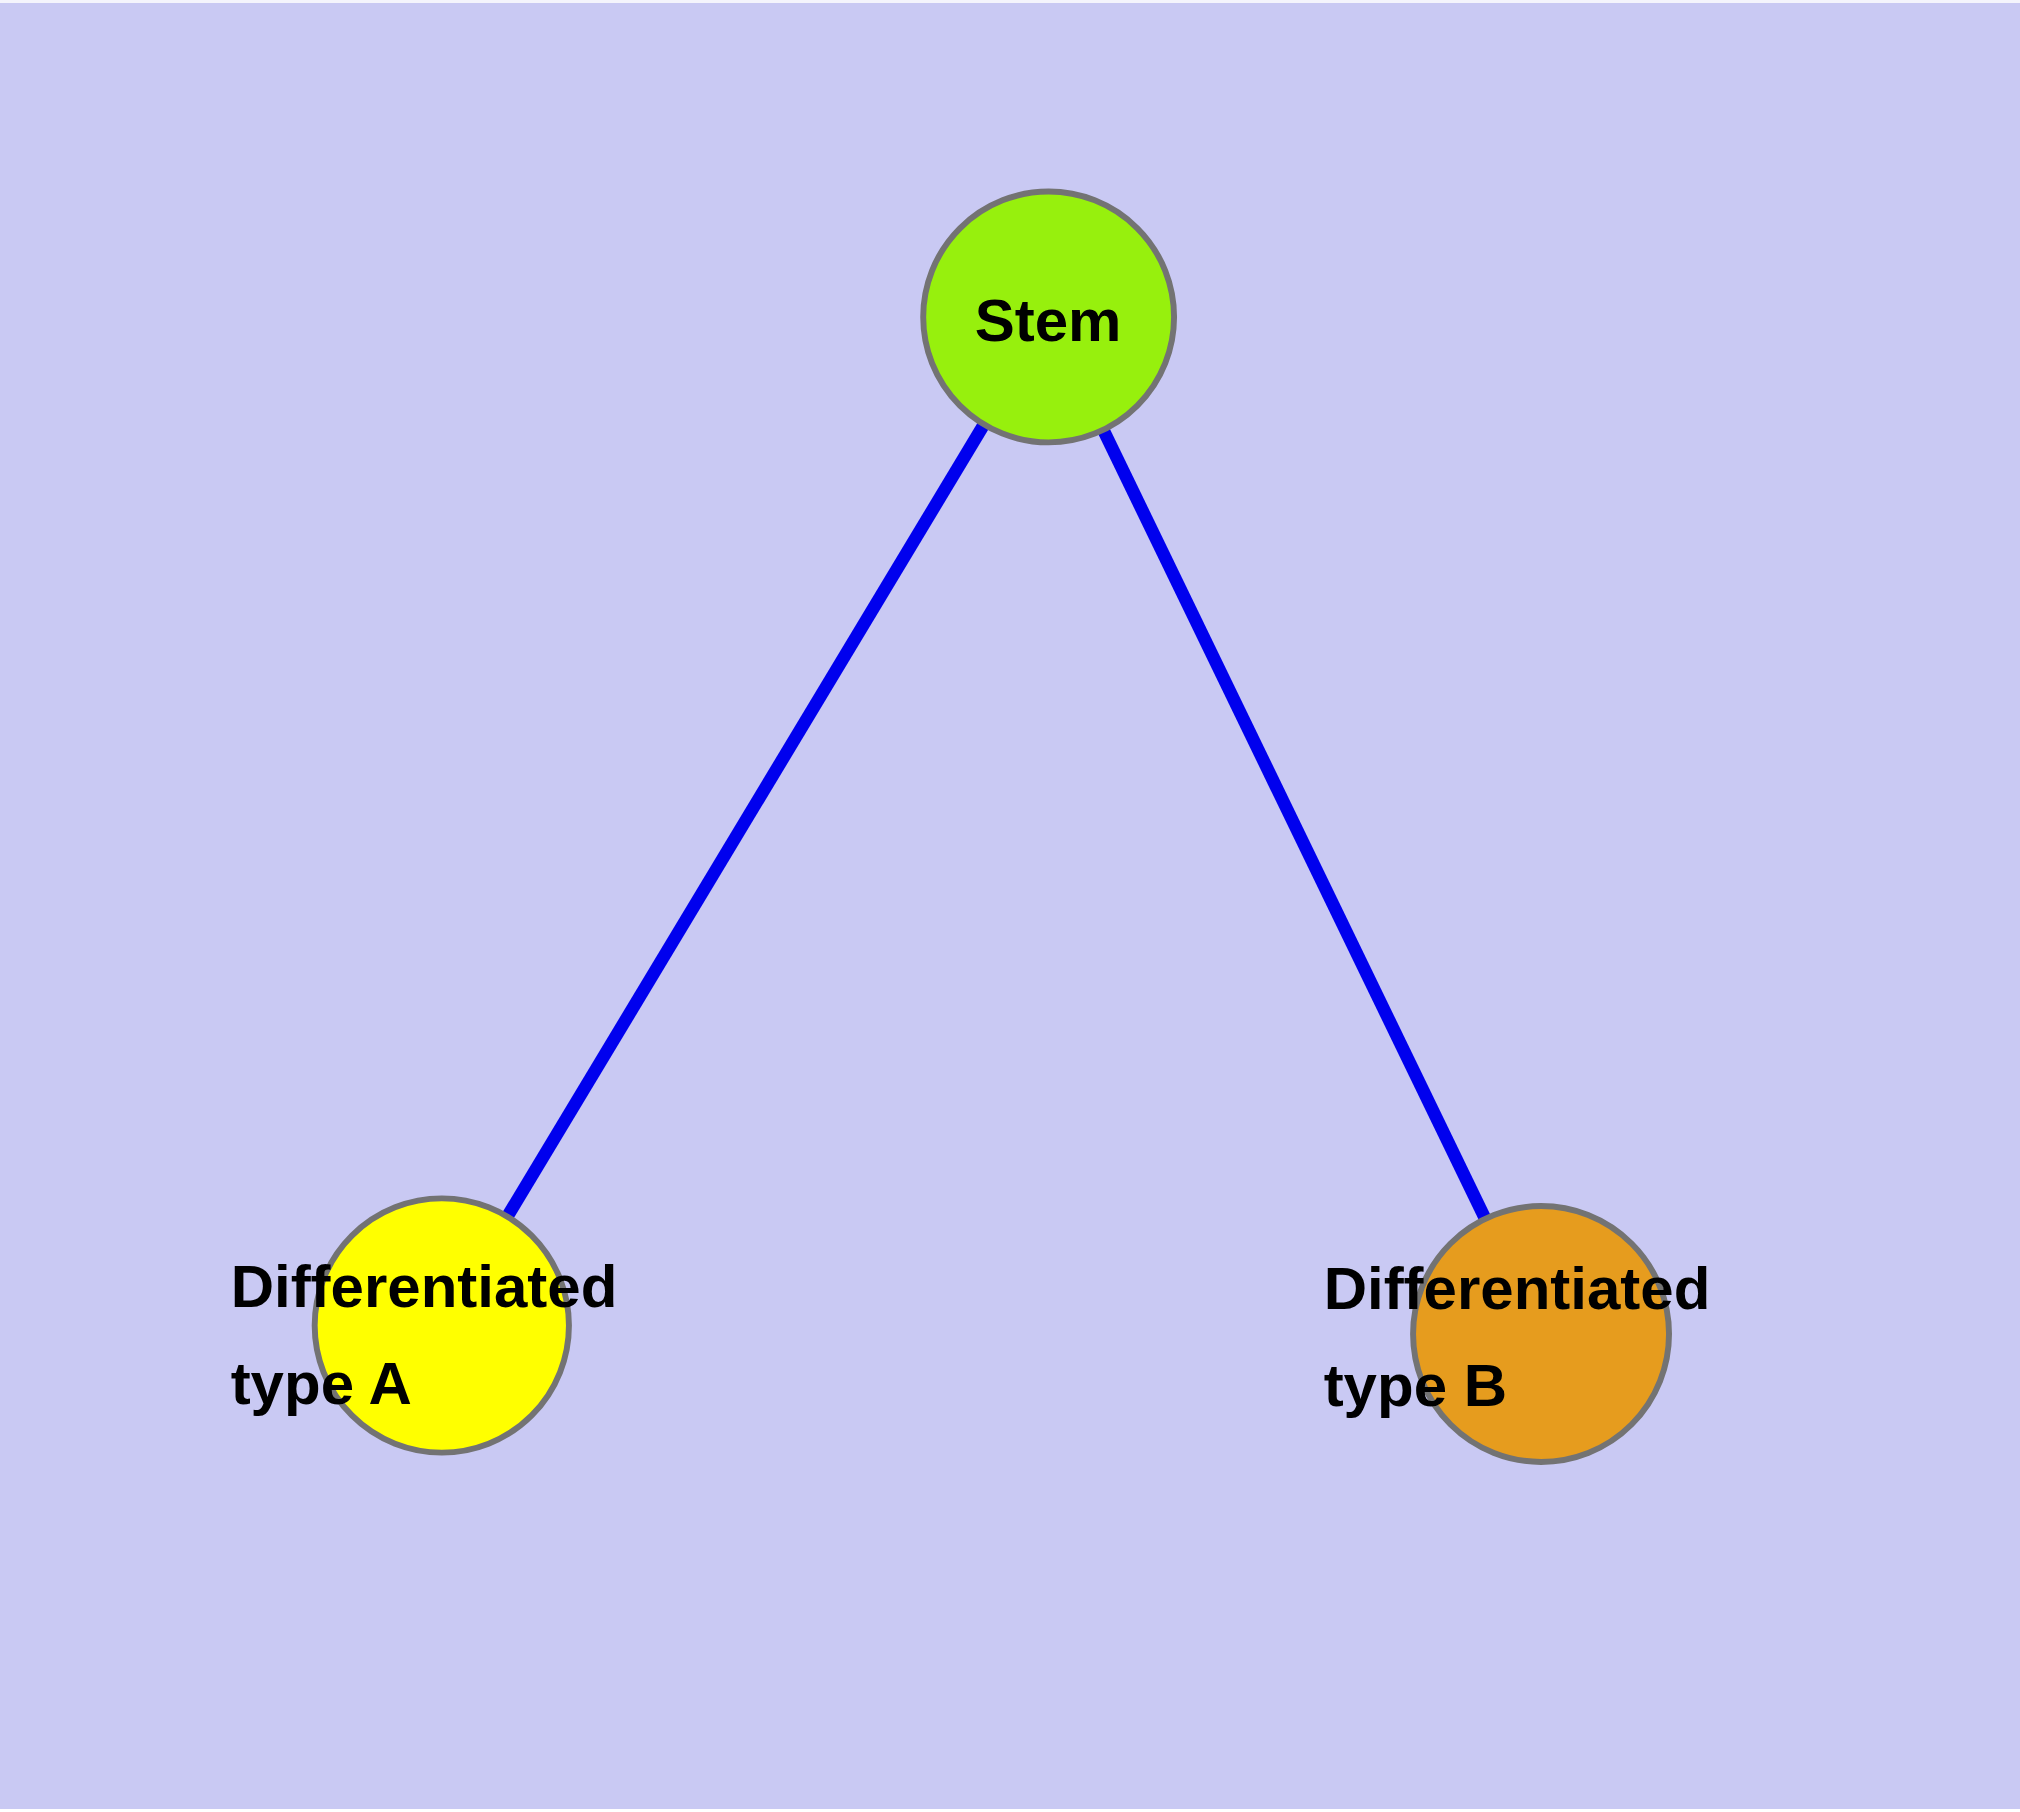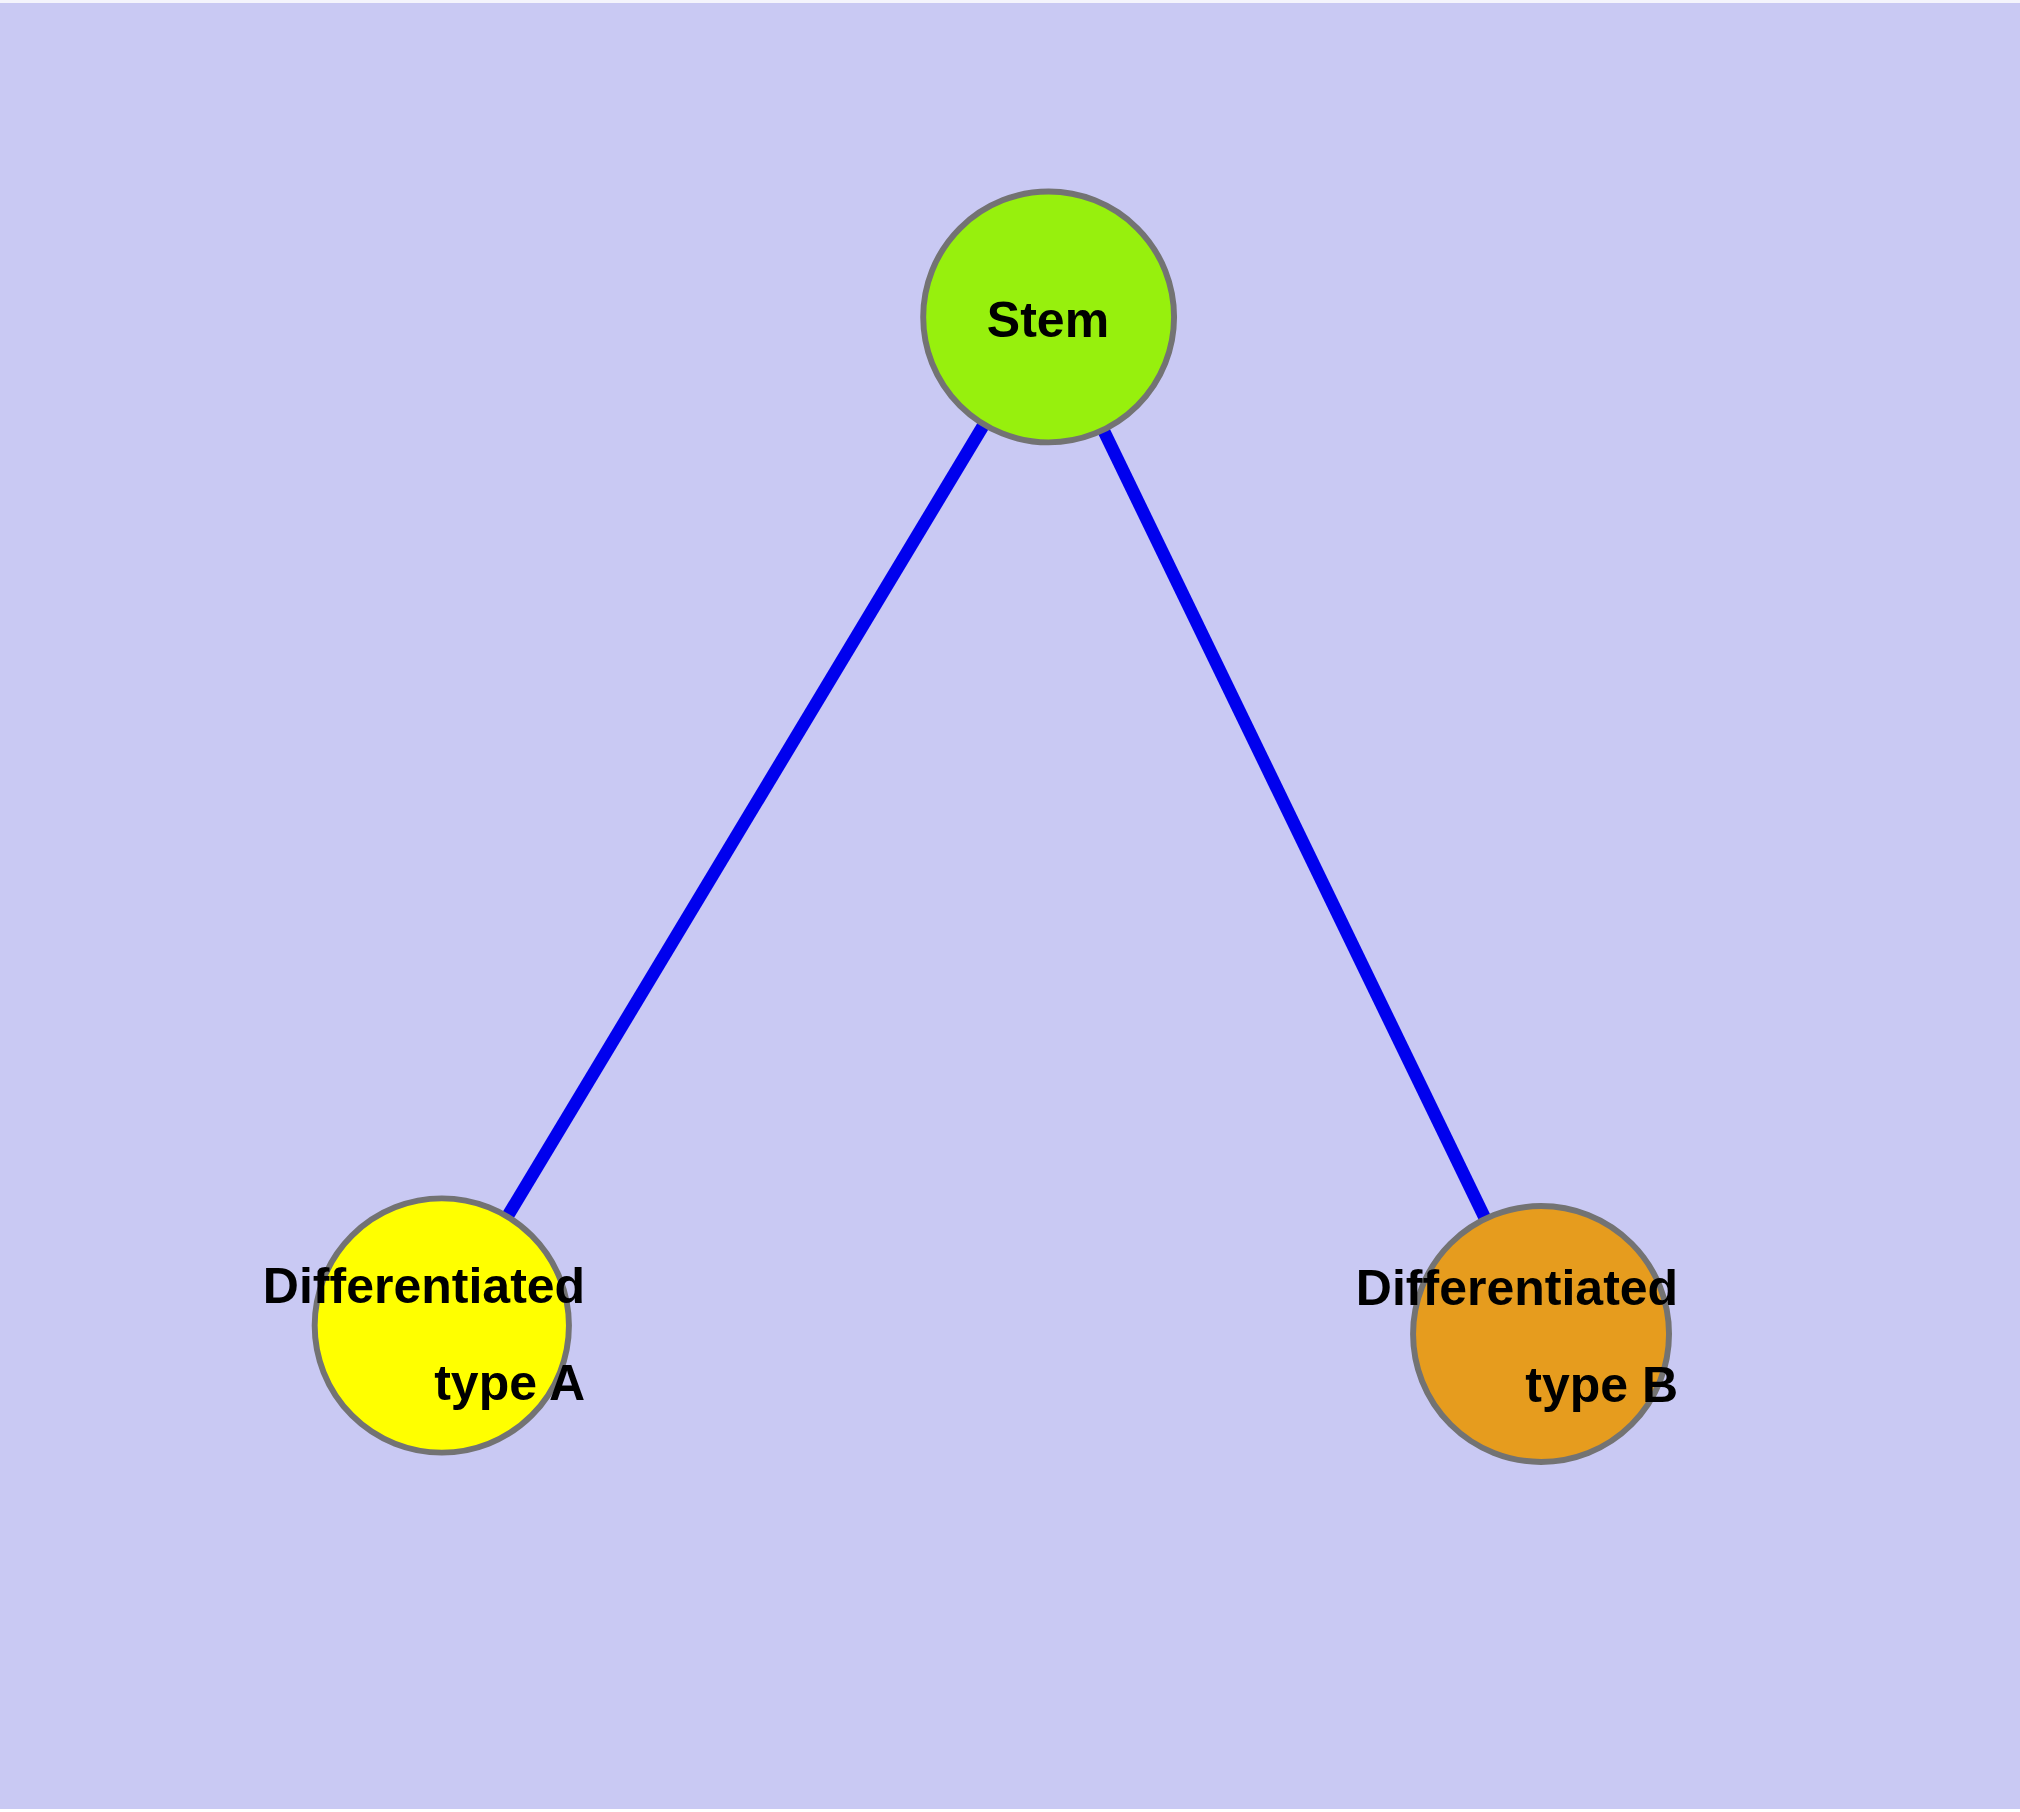--- a/index.html
+++ b/index.html
@@ -28,25 +28,25 @@
     background: #FFFFFF;
   }
   svg#graph {
     position: absolute;
     left: 0; top: 0;
   }
   .node-label {
     position: absolute;
     transform: translate(-50%, -50%);
     font-weight: bold;
-    font-size: 50px;
+    font-size: 60px;
     line-height: 97px;
     color: #000000;
     white-space: pre-line;
-    text-align: right;
+    text-align: left;
     letter-spacing: 0px;
   }
 </style>
 </head>
 <body>
 
 <div id="canvas">
 
   <svg id="graph" width="2021" height="1812" viewBox="0 0 2384 2138">
 

